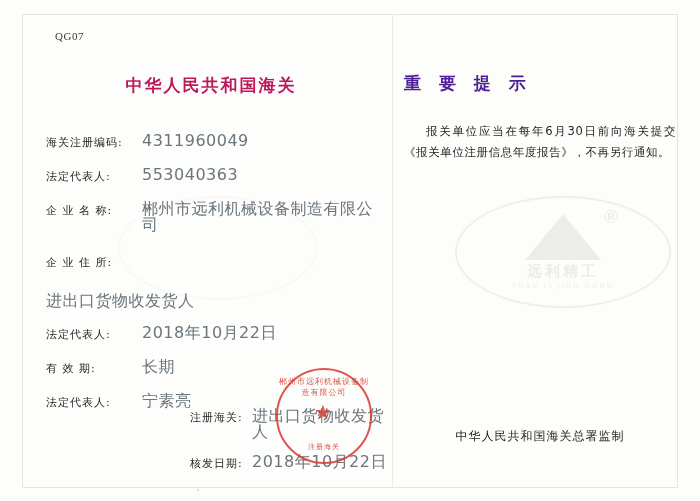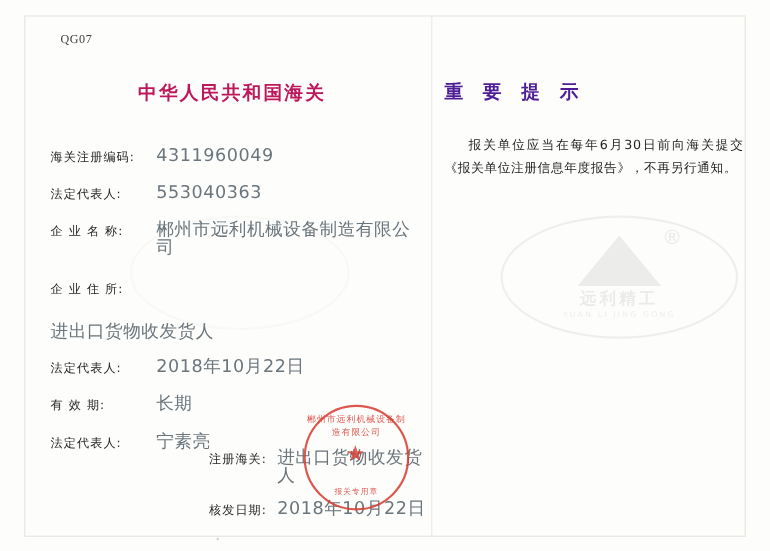--- a/index.html
+++ b/index.html
@@ -336,30 +336,31 @@
     <div class="field-row">
       <span class="field-label">核发日期:</span>
       <span class="field-value">2018年10月22日</span>
     </div>
   </div>
 
   <div class="seal">
     <div class="seal-circle"></div>
     <div class="seal-top-text">郴州市远利机械设备制造有限公司</div>
     <div class="seal-star">★</div>
-    <div class="seal-bottom-text">报关专用章</div>
+    <div class="seal-bottom-text">注册海关</div>
   </div>
 
   <div class="dot-bottom">。</div>
 
   <div class="right">
     <div class="right-title">重 要 提 示</div>
     <div class="right-body">报关单位应当在每年6月30日前向海关提交《报关单位注册信息年度报告》，不再另行通知。</div>
   </div>
 
+  <div class="right-footer">中华人民共和国海关总署监制</div>
 
   <div class="watermark">
     <div class="wm-ellipse"></div>
     <div class="wm-mountain"></div>
     <div class="wm-text">远利精工</div>
     <div class="wm-sub">YUAN LI JING GONG</div>
   </div>
   <div class="wm-r">®</div>
 
 </div>

